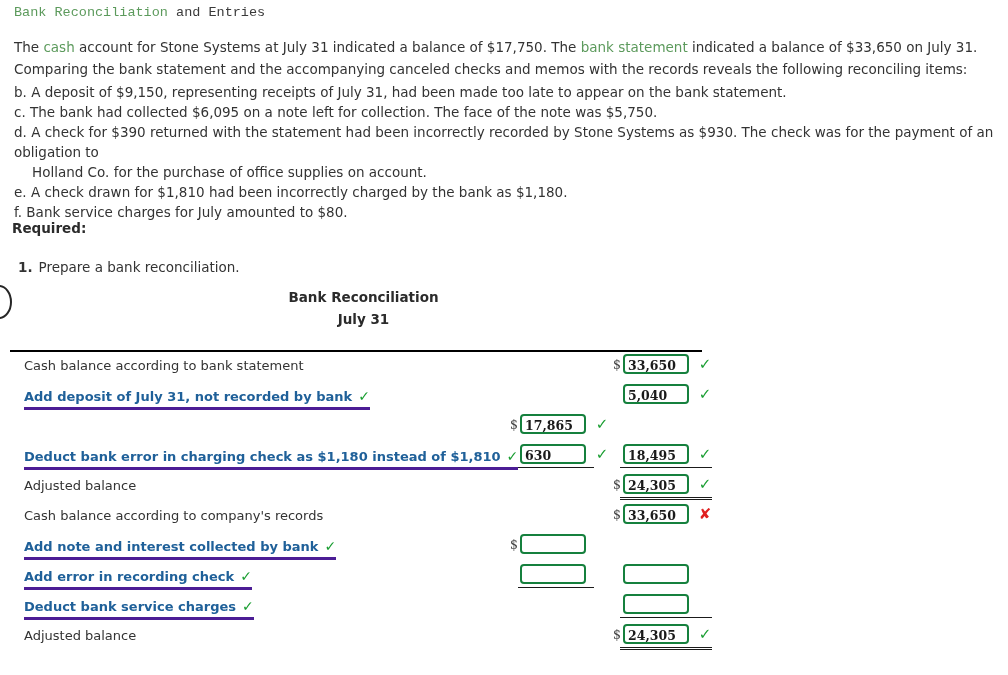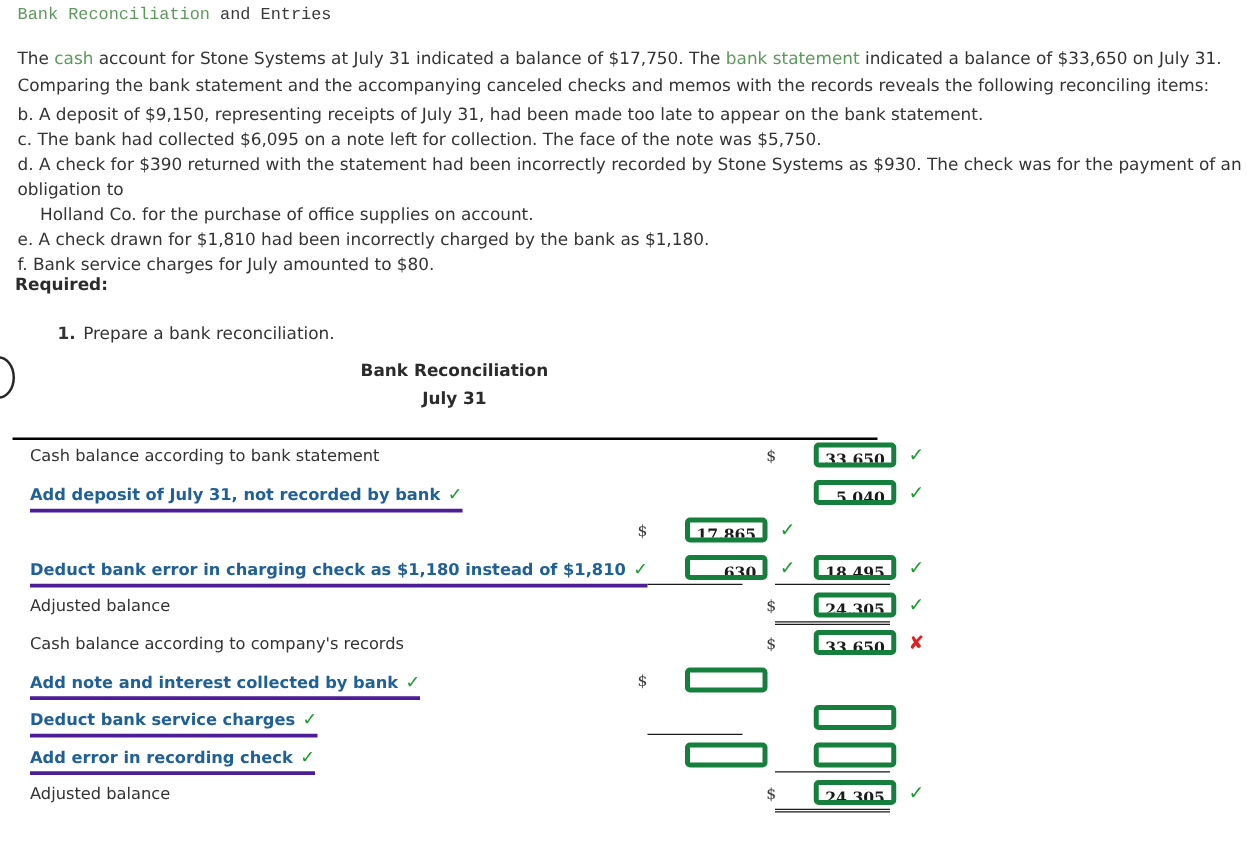--- a/index.html
+++ b/index.html
@@ -60,21 +60,20 @@
     font-weight: bold;
     font-size: 13.5px;
     color: #2b2b2b;
   }
   .req-1 {
     position: absolute;
     left: 18px;
     top: 259px;
     font-size: 13.5px;
     color: #333;
-    margin-left: 28px;
   }
   .req-1 b { margin-right: 6px; }
 
   
   .edge-circle {
     position: absolute;
     left: -14px;
     top: 285px;
     width: 22px;
     height: 30px;
@@ -144,34 +143,33 @@
     font-size: 12.5px;
     color: #3a3a3a;
     font-family: "DejaVu Serif", "Liberation Serif", serif;
     text-align: left;
   }
   .dollar.blank { visibility: hidden; }
 
   .box {
     width: 66px;
     height: 20px;
-    border: 4px solid #15803d;
+    border: 2px solid #15803d;
     border-radius: 4px;
     background: #fff;
     box-sizing: border-box;
-    text-align: right;
+    text-align: left;
     padding: 1px 5px 0 3px;
     font-family: "DejaVu Serif", "Liberation Serif", serif;
     font-size: 12.5px;
     font-weight: bold;
     color: #1a1a1a;
     line-height: 18px;
     overflow: hidden;
     white-space: nowrap;
-    margin-left: 28px;
   }
   .mark {
     width: 18px;
     margin-left: 7px;
     font-size: 15px;
     font-weight: bold;
     text-align: center;
   }
   .mark.ok  { color: #1a9e32; }
   .mark.bad { color: #e02020; }
@@ -283,34 +281,34 @@
       </div>
       <div class="row">
         <div class="label link"><span>Add note and interest collected by bank</span><span class="tick">✓</span></div>
         <div class="cell mid">
           <span class="dollar">$</span>
           <div class="box"></div>
           <span class="mark none">✓</span>
         </div>
       </div>
       <div class="row">
-        <div class="label link"><span>Deduct bank service charges</span><span class="tick">✓</span></div>
-        <div class="cell right">
+        <div class="label link"><span>Add error in recording check</span><span class="tick">✓</span></div>
+        <div class="cell mid">
           <span class="dollar blank">$</span>
           <div class="box"></div>
           <span class="mark none">✓</span>
         </div>
-      </div>
-      <div class="row">
-        <div class="label link"><span>Add error in recording check</span><span class="tick">✓</span></div>
-        <div class="cell mid">
+        <div class="cell right">
           <span class="dollar blank">$</span>
           <div class="box"></div>
           <span class="mark none">✓</span>
         </div>
+      </div>
+      <div class="row">
+        <div class="label link"><span>Deduct bank service charges</span><span class="tick">✓</span></div>
         <div class="cell right">
           <span class="dollar blank">$</span>
           <div class="box"></div>
           <span class="mark none">✓</span>
         </div>
       </div>
       <div class="row">
         <div class="label"><span>Adjusted balance</span></div>
         <div class="cell right">
           <span class="dollar">$</span>

